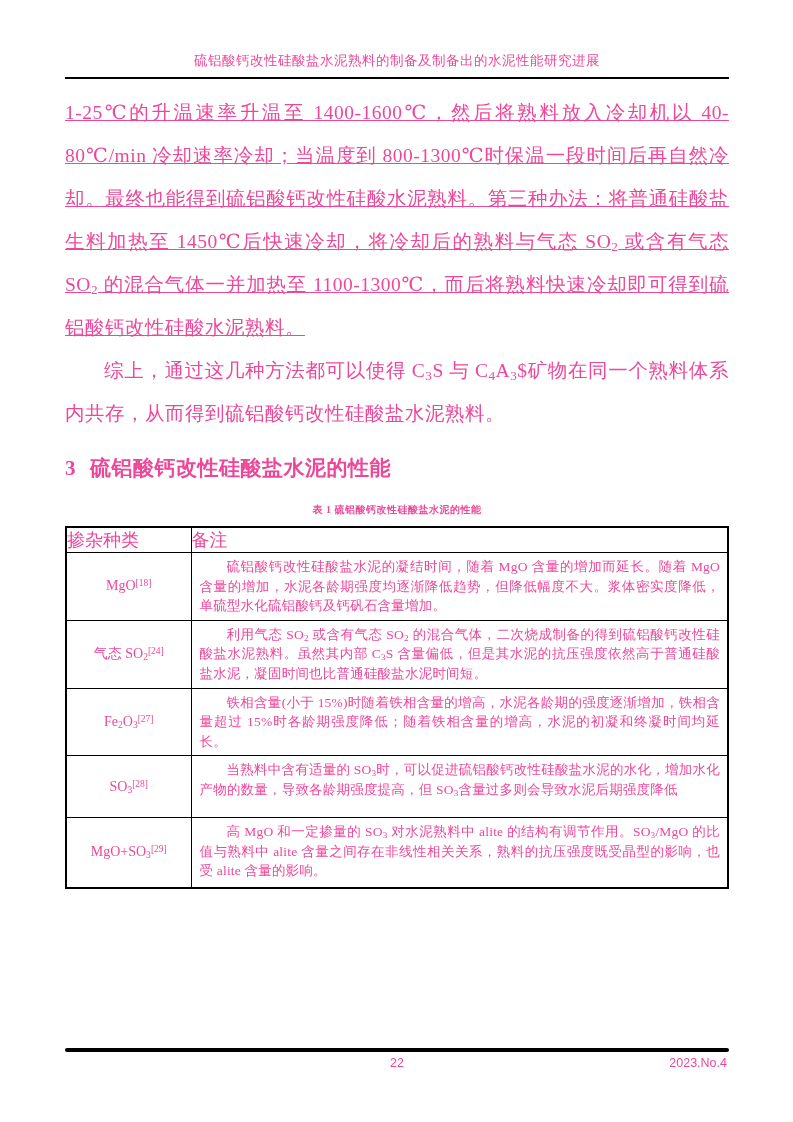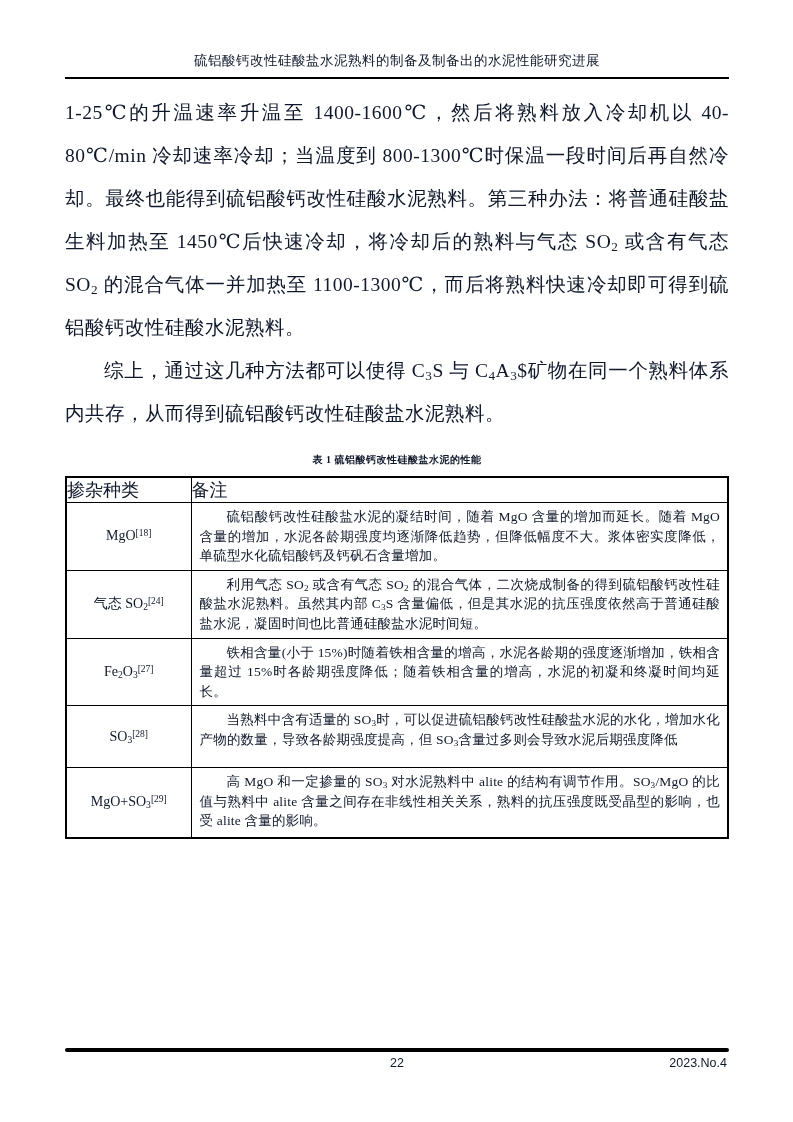--- a/index.html
+++ b/index.html
@@ -3,21 +3,21 @@
 <meta charset="utf-8">
 <style>
   * { margin: 0; padding: 0; box-sizing: border-box; }
   html, body { background: #e8e8e8; }
   .page {
     position: relative;
     width: 793px;
     height: 1122px;
     margin: 0 auto;
     background: #ffffff;
-    color: #0f172a;
+    color: #ec4899;
     font-family: "Liberation Serif", "DejaVu Serif", serif;
     overflow: hidden;
   }
   .content {
     position: absolute;
     left: 65px;
     top: 0;
     width: 664px;
   }
   .running-header {
@@ -30,21 +30,21 @@
     margin-top: 7px;
     height: 0;
     border-top: 2px solid #000;
   }
   .body-para {
     font-size: 19.5px;
     line-height: 43px;
     text-align: justify;
     letter-spacing: 0.5px;
   }
-  .first-para { margin-top: 12px; }
+  .first-para { margin-top: 12px; text-decoration: underline; }
   .indent { text-indent: 2em; }
   .section-heading {
     margin-top: 16px;
     font-size: 21px;
     font-weight: bold;
     line-height: 34px;
     letter-spacing: 0.5px;
   }
   .section-heading .sec-num { margin-right: 14px; }
   .table-caption {
@@ -126,20 +126,23 @@
 <div class="page">
   <div class="content">
 
     <div class="running-header">硫铝酸钙改性硅酸盐水泥熟料的制备及制备出的水泥性能研究进展</div>
     <div class="header-rule"></div>
 
     <p class="body-para first-para">1-25℃的升温速率升温至 1400-1600℃，然后将熟料放入冷却机以 40-80℃/min 冷却速率冷却；当温度到 800-1300℃时保温一段时间后再自然冷却。最终也能得到硫铝酸钙改性硅酸水泥熟料。第三种办法：将普通硅酸盐生料加热至 1450℃后快速冷却，将冷却后的熟料与气态 SO<sub>2</sub> 或含有气态 SO<sub>2</sub> 的混合气体一并加热至 1100-1300℃，而后将熟料快速冷却即可得到硫铝酸钙改性硅酸水泥熟料。</p>
 
     <p class="body-para indent">综上，通过这几种方法都可以使得 C<sub>3</sub>S 与 C<sub>4</sub>A<sub>3</sub>$矿物在同一个熟料体系内共存，从而得到硫铝酸钙改性硅酸盐水泥熟料。</p>
 
+    <h2 class="section-heading">
+      <span class="sec-num">3</span><span>硫铝酸钙改性硅酸盐水泥的性能</span>
+    </h2>
 
 
     <div class="table-caption">表 1  硫铝酸钙改性硅酸盐水泥的性能</div>
 
     <table class="perf-table">
       <thead>
         <tr>
           <th>掺杂种类</th>
           <th>备注</th>
         </tr>

